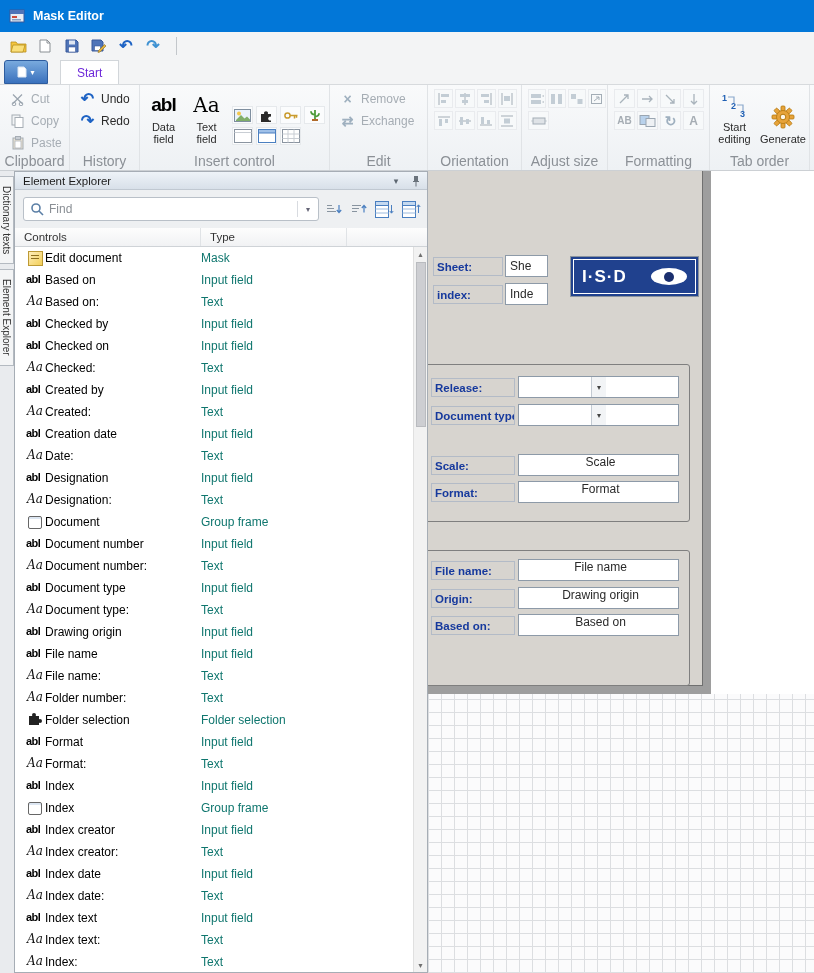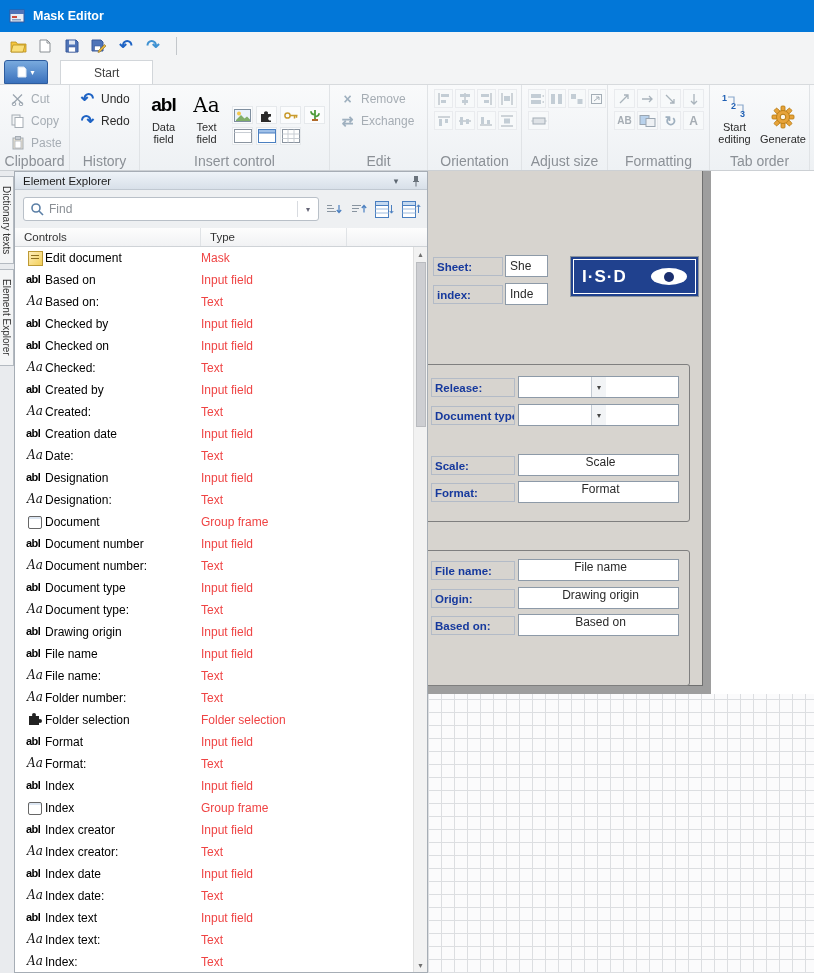--- a/index.html
+++ b/index.html
@@ -15,21 +15,21 @@
   .qat{height:28px;background:#f3f4f5;display:flex;align-items:center;padding-left:8px;gap:7px;flex:none;}
   .qbtn{width:20px;height:20px;display:flex;align-items:center;justify-content:center;}
   .uchar{color:#1e63c4;font-weight:bold;font-size:16px;line-height:16px;}
   .rchar{color:#3f92d2;font-weight:bold;font-size:16px;line-height:16px;}
   .qsep{width:1px;height:18px;background:#c3c7cb;margin-left:6px;}
 
   
   .tabrow{height:25px;background:#f3f4f5;display:flex;align-items:flex-end;flex:none;border-bottom:1px solid #d7dadd;}
   .appmenu{width:44px;height:24px;margin-left:4px;border-radius:3px 3px 0 0;background:linear-gradient(#79aade,#3a71bd);border:1px solid #2d5c9e;display:flex;align-items:center;justify-content:center;gap:3px;}
   .appmenu .caret{color:#fff;font-size:8px;}
-  .tab{height:24px;margin-left:12px;padding:0 33px;display:flex;align-items:center;background:#fff;border:1px solid #d2d6da;border-bottom:none;font-size:12px;color:#404040;}
+  .tab{height:24px;margin-left:12px;padding:0 16px;display:flex;align-items:center;background:#fff;border:1px solid #d2d6da;border-bottom:none;font-size:12px;color:#6d28d9;}
 
   
   .ribbon{height:86px;background:linear-gradient(#f9fafb,#eef1f4);border-bottom:1px solid #ccd0d4;display:flex;flex:none;}
   .rgroup{position:relative;border-right:1px solid #e0e3e6;padding:4px 4px 16px 6px;flex:none;}
   .glabel{position:absolute;bottom:1px;left:0;right:0;text-align:center;color:#8b9096;font-size:14px;}
   .vstack{display:flex;flex-direction:column;gap:2px;}
   .sbtn{display:flex;align-items:center;gap:5px;height:20px;padding:0 3px;font-size:12px;color:#2b2b2b;white-space:nowrap;}
   .sbtn.disabled{color:#a6adb4;}
   .si{width:17px;height:16px;display:flex;align-items:center;justify-content:center;flex:none;}
   .gicon{color:#9fb0bf;font-weight:bold;font-size:14px;line-height:14px;}
@@ -75,21 +75,21 @@
   .exp-row{height:22px;display:flex;align-items:center;}
   .row-icon{position:relative;width:20px;height:22px;margin-left:10px;flex:none;}
   .row-icon.input::before{content:"abl";position:absolute;left:1px;top:4px;font-weight:bold;font-size:11px;letter-spacing:-0.5px;color:#000;}
   .row-icon.text::before{content:"Aa";position:absolute;left:2px;top:3px;font-family:"DejaVu Serif",serif;font-style:italic;font-size:12px;color:#111;}
   .row-icon.frame::before{content:"";position:absolute;left:3px;top:5px;width:12px;height:11px;border:1px solid #666;border-radius:2px;background:#fff;box-shadow:inset 0 2px 0 #dce6f2;}
   .row-icon.mask::before{content:"";position:absolute;left:3px;top:4px;width:13px;height:13px;background:linear-gradient(135deg,#ffeebb,#f2cf58);border:1px solid #bd9a35;}
   .row-icon.mask::after{content:"";position:absolute;left:6px;top:8px;width:8px;height:1px;background:#8d6f20;box-shadow:0 3px 0 #8d6f20;}
   .row-icon.puzzle::before{content:"";position:absolute;left:4px;top:7px;width:10px;height:9px;background:#222;}
   .row-icon.puzzle::after{content:"";position:absolute;left:7px;top:4px;width:4px;height:4px;border-radius:50%;background:#222;box-shadow:6px 6px 0 #222;}
   .row-name{width:156px;white-space:nowrap;overflow:hidden;color:#000;}
-  .row-type{color:#ef4444;}
+  .row-type{color:#0f766e;}
   .vscroll{position:absolute;right:0;top:0;bottom:0;width:14px;background:#f2f2f2;border-left:1px solid #e0e0e0;display:flex;flex-direction:column;align-items:center;}
   .sarr{color:#707070;font-size:7px;height:14px;display:flex;align-items:center;}
   .sarr.bottom{position:absolute;bottom:0;}
   .sthumb{position:absolute;top:15px;left:2px;width:10px;height:165px;background:#cdced2;border:1px solid #b9bbbf;}
 
   
   .canvas{flex:1;position:relative;overflow:hidden;background-color:#fbfbfc;
     background-image:repeating-linear-gradient(0deg,#dcdee1 0 1px,transparent 1px 13px),
                      repeating-linear-gradient(90deg,#dcdee1 0 1px,transparent 1px 13px);}
   .paper{position:absolute;left:0;top:0;width:100%;height:523px;background:#fff;}

